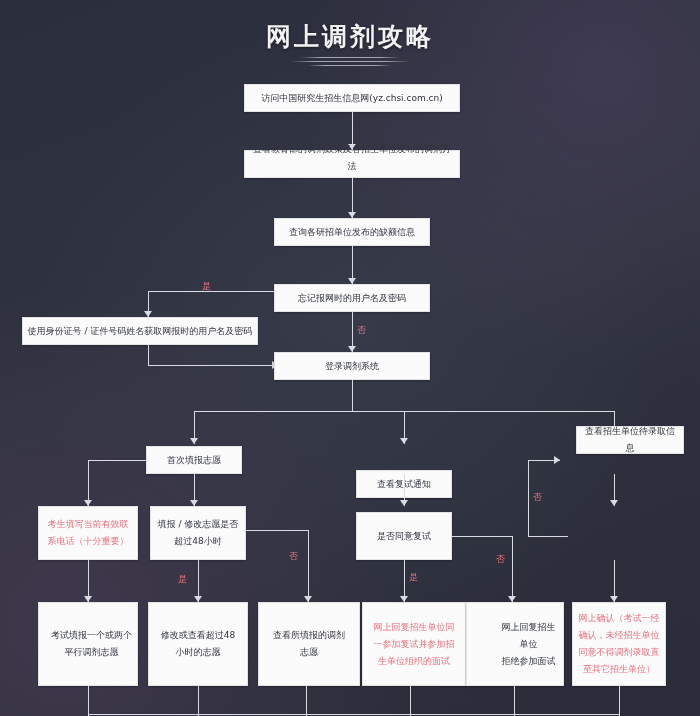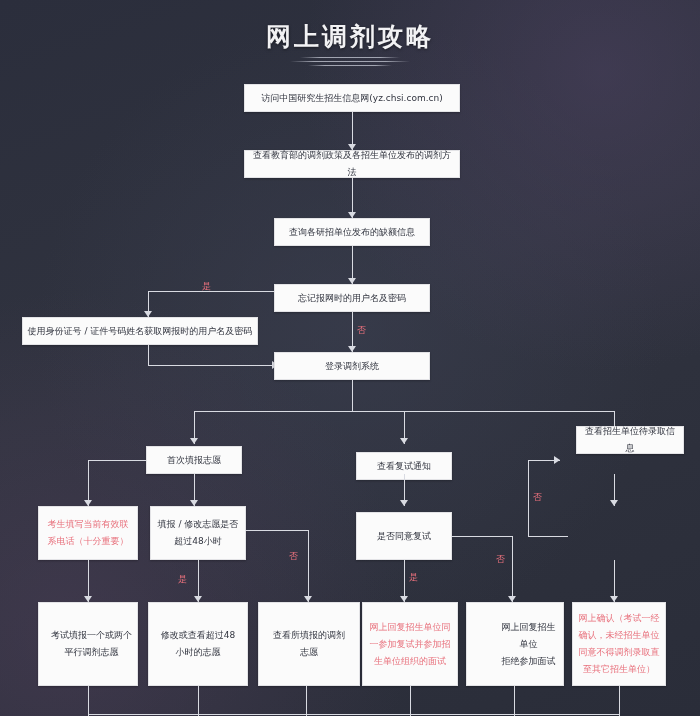--- a/index.html
+++ b/index.html
@@ -74,21 +74,21 @@
       <span class="l2"></span>
       <span class="l3"></span>
   </div>
 
   <div class="box" style="left:244px;top:84px;width:216px;height:28px;">
     <span class="txt">访问中国研究生招生信息网(yz.chsi.com.cn)</span>
   </div>
   <div class="ln v" style="left:352px;top:112px;height:38px;"></div>
   <div class="arrow" style="left:348px;top:144px;"></div>
 
-  <div class="box" style="left:244px;top:150px;width:216px;height:28px;">
+  <div class="box" style="left:244px;top:150px;width:216px;height:28px;align-items:flex-end;">
     <span class="txt">查看教育部的调剂政策及各招生单位发布的调剂方法</span>
   </div>
   <div class="ln v" style="left:352px;top:178px;height:40px;"></div>
   <div class="arrow" style="left:348px;top:212px;"></div>
 
   <div class="box" style="left:274px;top:218px;width:156px;height:28px;">
     <span class="txt">查询各研招单位发布的缺额信息</span>
   </div>
   <div class="ln v" style="left:352px;top:246px;height:38px;"></div>
   <div class="arrow" style="left:348px;top:278px;"></div>
@@ -122,21 +122,21 @@
   <div class="ln v" style="left:194px;top:411px;height:33px;"></div>
   <div class="arrow" style="left:190px;top:438px;"></div>
   <div class="ln v" style="left:404px;top:411px;height:33px;"></div>
   <div class="arrow" style="left:400px;top:438px;"></div>
   <div class="ln v" style="left:614px;top:411px;height:33px;"></div>
   <div class="arrow" style="left:610px;top:438px;"></div>
 
   <div class="box" style="left:146px;top:446px;width:96px;height:28px;">
     <span class="txt">首次填报志愿</span>
   </div>
-  <div class="box" style="left:356px;top:452px;width:96px;height:28px;">
+  <div class="box" style="left:356px;top:470px;width:96px;height:28px;">
     <span class="txt">查看复试通知</span>
   </div>
   <div class="box" style="left:560px;top:426px;width:108px;height:28px;margin-left:16px;">
     <span class="txt">查看招生单位待录取信息</span>
   </div>
 
   <div class="ln h" style="left:88px;top:460px;width:58px;"></div>
   <div class="ln v" style="left:88px;top:460px;height:46px;"></div>
   <div class="arrow" style="left:84px;top:500px;"></div>
 
@@ -196,21 +196,21 @@
 平行调剂志愿</span>
   </div>
   <div class="box" style="left:148px;top:602px;width:100px;height:84px;">
     <span class="txt">修改或查看超过48
 小时的志愿</span>
   </div>
   <div class="box" style="left:258px;top:602px;width:102px;height:84px;">
     <span class="txt">查看所填报的调剂
 志愿</span>
   </div>
-  <div class="box red" style="left:362px;top:602px;width:96px;height:84px;">
+  <div class="box red" style="left:362px;top:602px;width:104px;height:84px;">
     <span class="txt">网上回复招生单位同
 一参加复试并参加招
 生单位组织的面试</span>
   </div>
   <div class="box" style="left:466px;top:602px;width:98px;height:84px;padding-left:31px;">
     <span class="txt">网上回复招生单位
 拒绝参加面试</span>
   </div>
   <div class="box red" style="left:572px;top:602px;width:94px;height:84px;">
     <span class="txt">网上确认（考试一经

